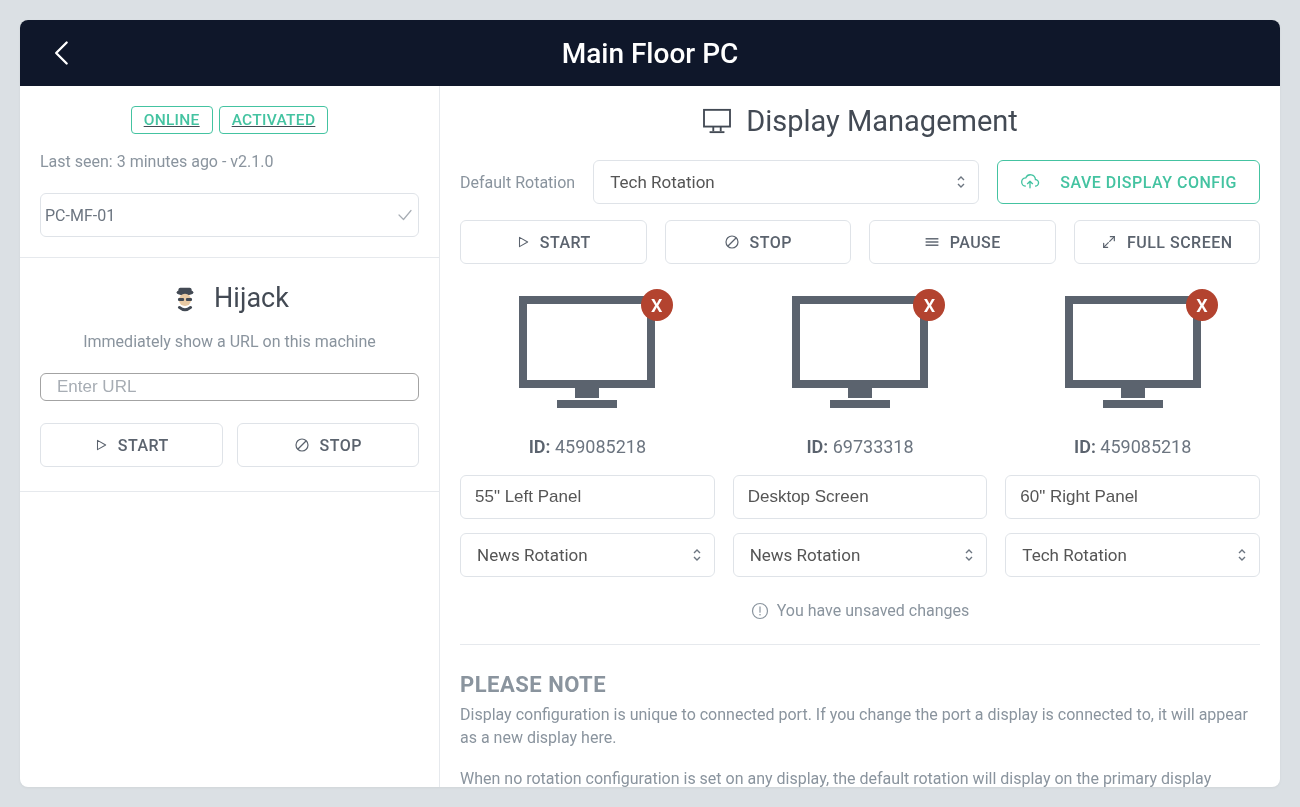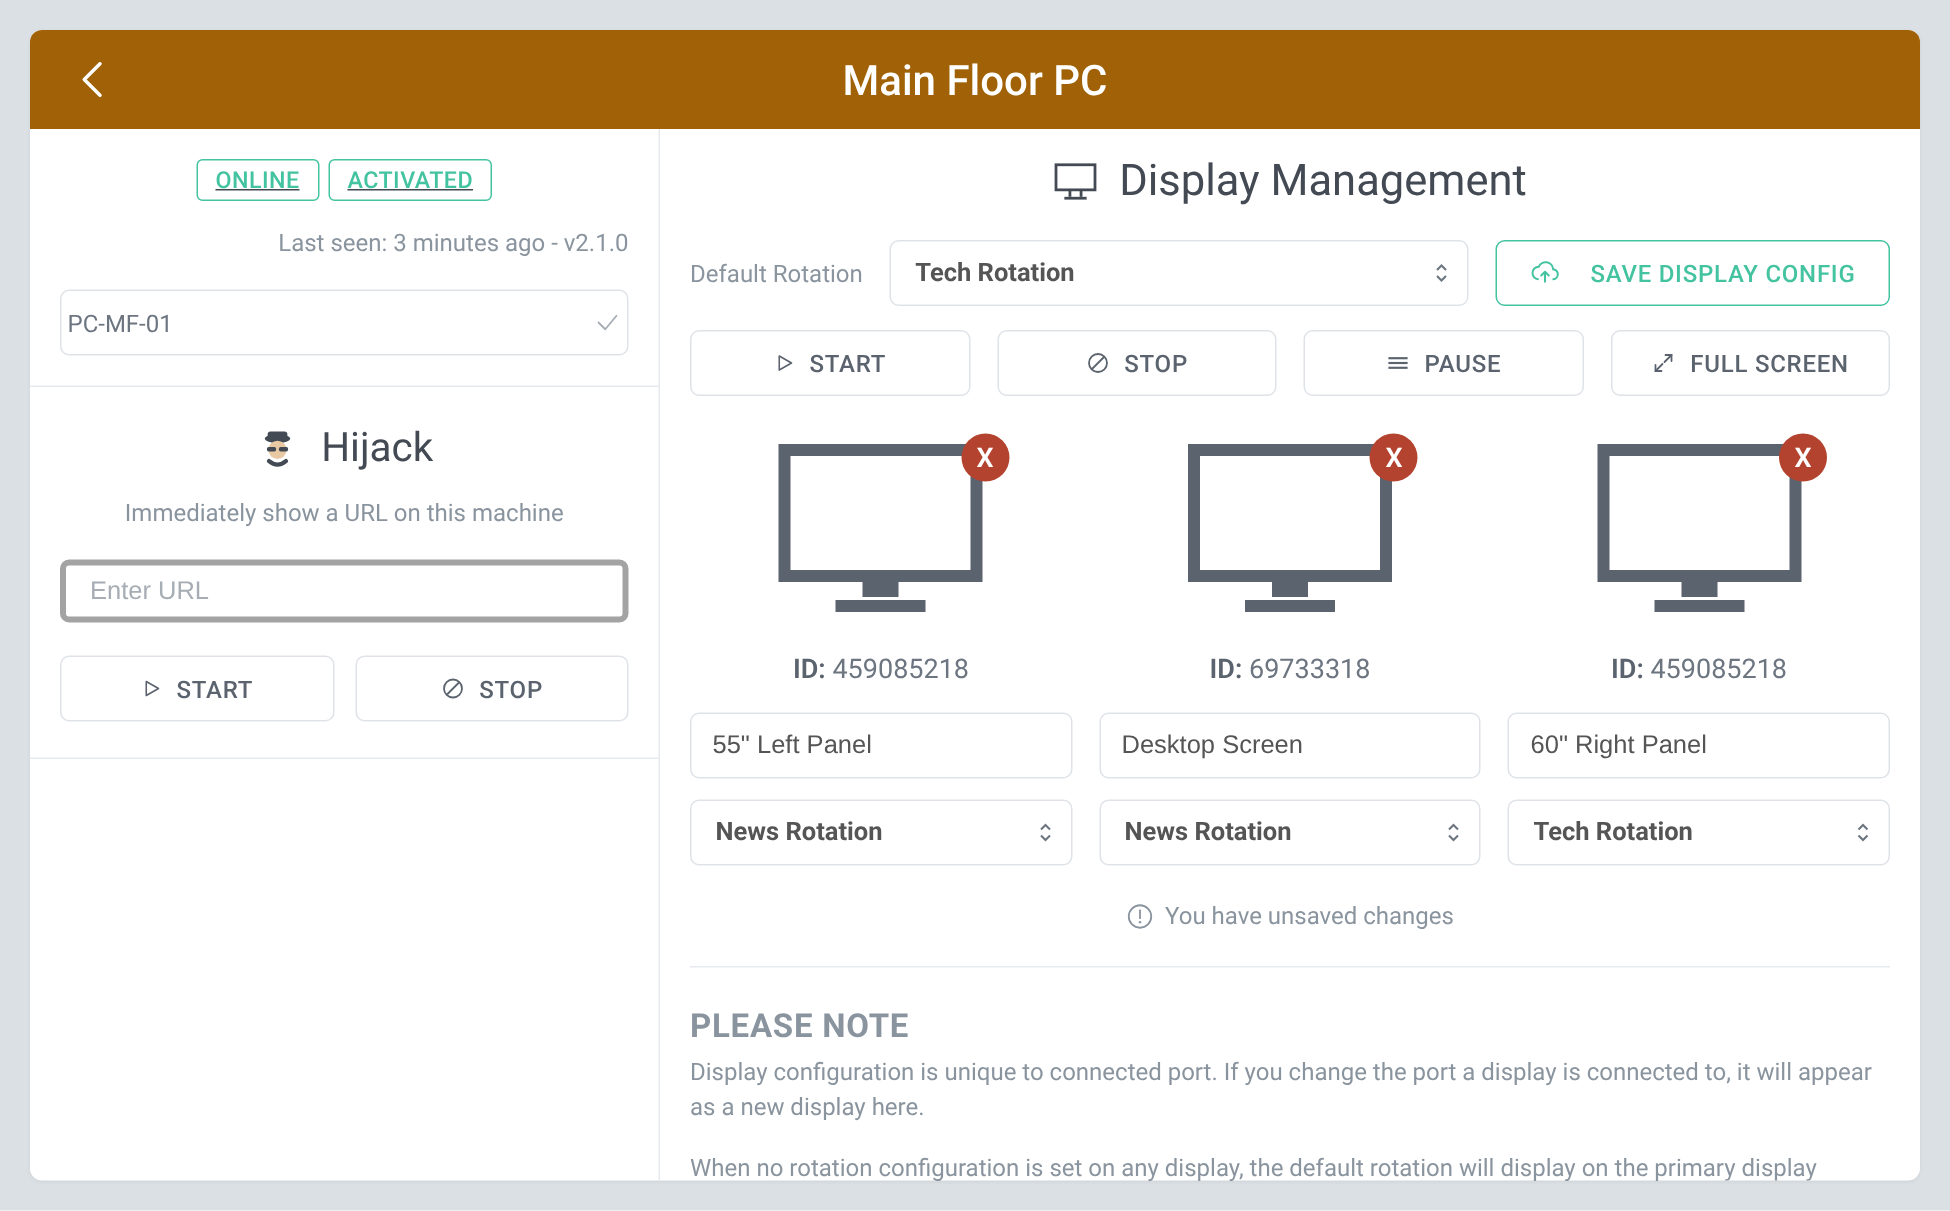--- a/index.html
+++ b/index.html
@@ -15,21 +15,21 @@
     width: 100%;
     height: 100%;
     background: #ffffff;
     border-radius: 8px;
     overflow: hidden;
     display: flex;
     flex-direction: column;
     box-shadow: 0 1px 3px rgba(0,0,0,0.05);
   }
   .titlebar {
-    background: #a16207;
+    background: #0f172a;
     height: 66px;
     display: flex;
     align-items: center;
     position: relative;
     flex-shrink: 0;
   }
   .back-btn {
     position: absolute;
     left: 28px;
     top: 50%;
@@ -69,21 +69,21 @@
   .badge {
     border: 1px solid #44c3a1;
     color: #44c3a1;
     font-size: 15.5px;
     font-weight: 500;
     padding: 4px 12px;
     border-radius: 4px;
     letter-spacing: 0.3px;
   }
   .last-seen {
-    text-align: right;
+    text-align: left;
     color: #8a949e;
     font-size: 16px;
     margin-top: 18px;
     margin-bottom: 22px;
   }
   .name-input {
     position: relative;
     border: 1px solid #dfe3e8;
     border-radius: 6px;
     height: 44px;
@@ -116,23 +116,23 @@
     color: #434a54;
   }
   .hijack-desc {
     text-align: center;
     color: #8a949e;
     font-size: 16px;
     margin-top: 18px;
     margin-bottom: 22px;
   }
   .url-input {
-    border: 4px solid #a3a3a3;
+    border: 1px solid #a3a3a3;
     border-radius: 6px;
-    height: 42px;
+    height: 28px;
     display: flex;
     align-items: center;
     padding: 0 16px;
   }
   .url-input input {
     border: none;
     outline: none;
     width: 100%;
     font-size: 17px;
     color: #555;
@@ -194,21 +194,20 @@
     border-radius: 6px;
     height: 44px;
     display: flex;
     align-items: center;
     padding: 0 34px 0 16px;
     position: relative;
     font-size: 17px;
     color: #555;
     background: #fff;
     cursor: pointer;
-    font-weight: bold;
   }
   .select .caret {
     position: absolute;
     right: 12px;
     top: 50%;
     transform: translateY(-50%);
   }
   .save-btn {
     border: 1px solid #44c3a1;
     color: #44c3a1;

